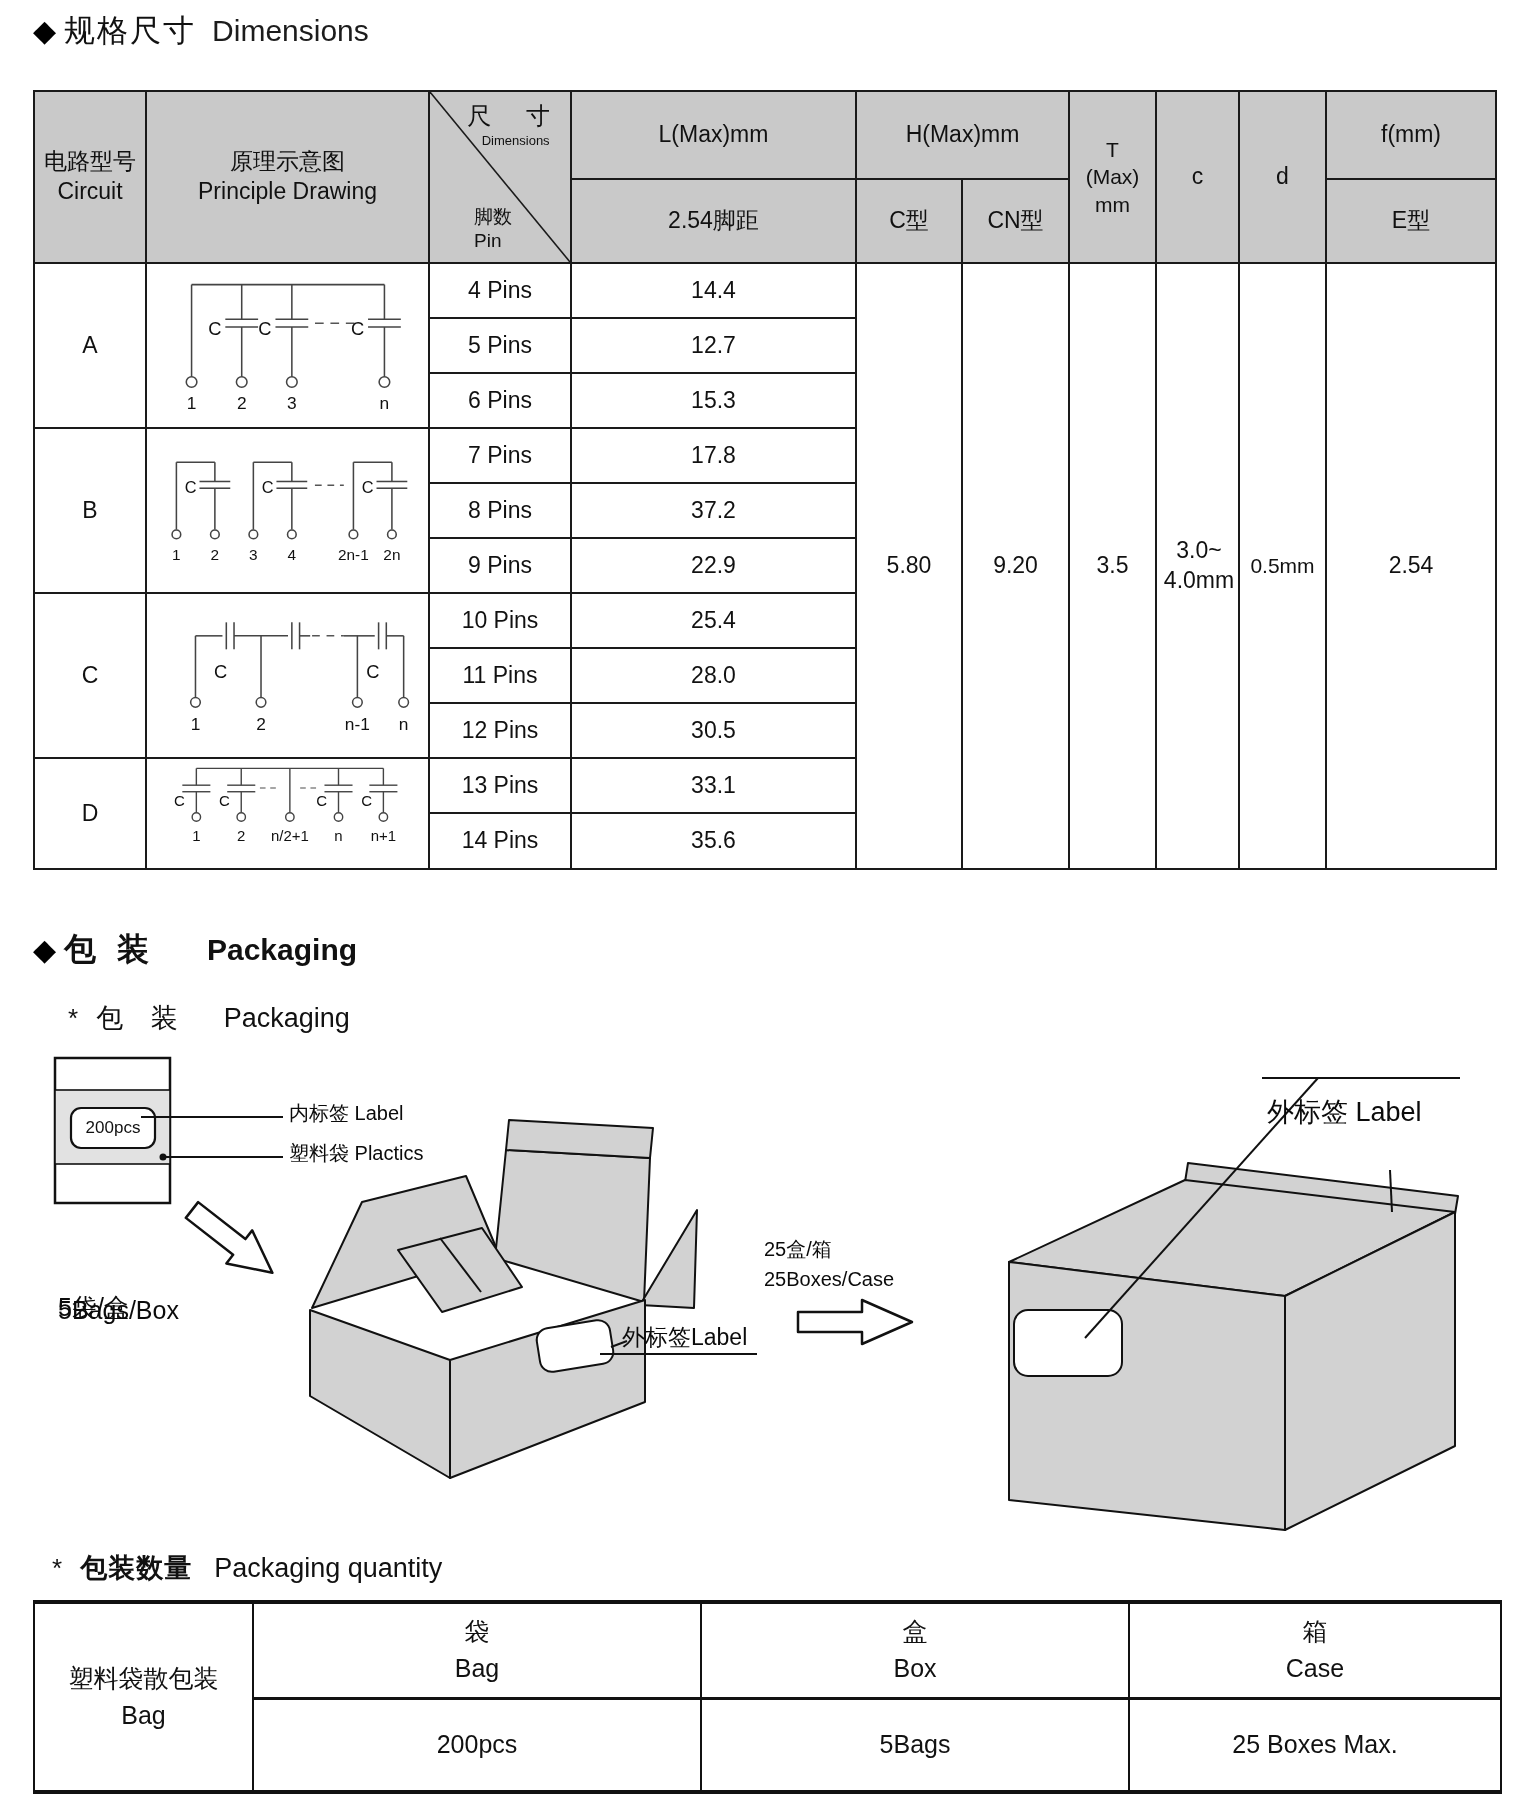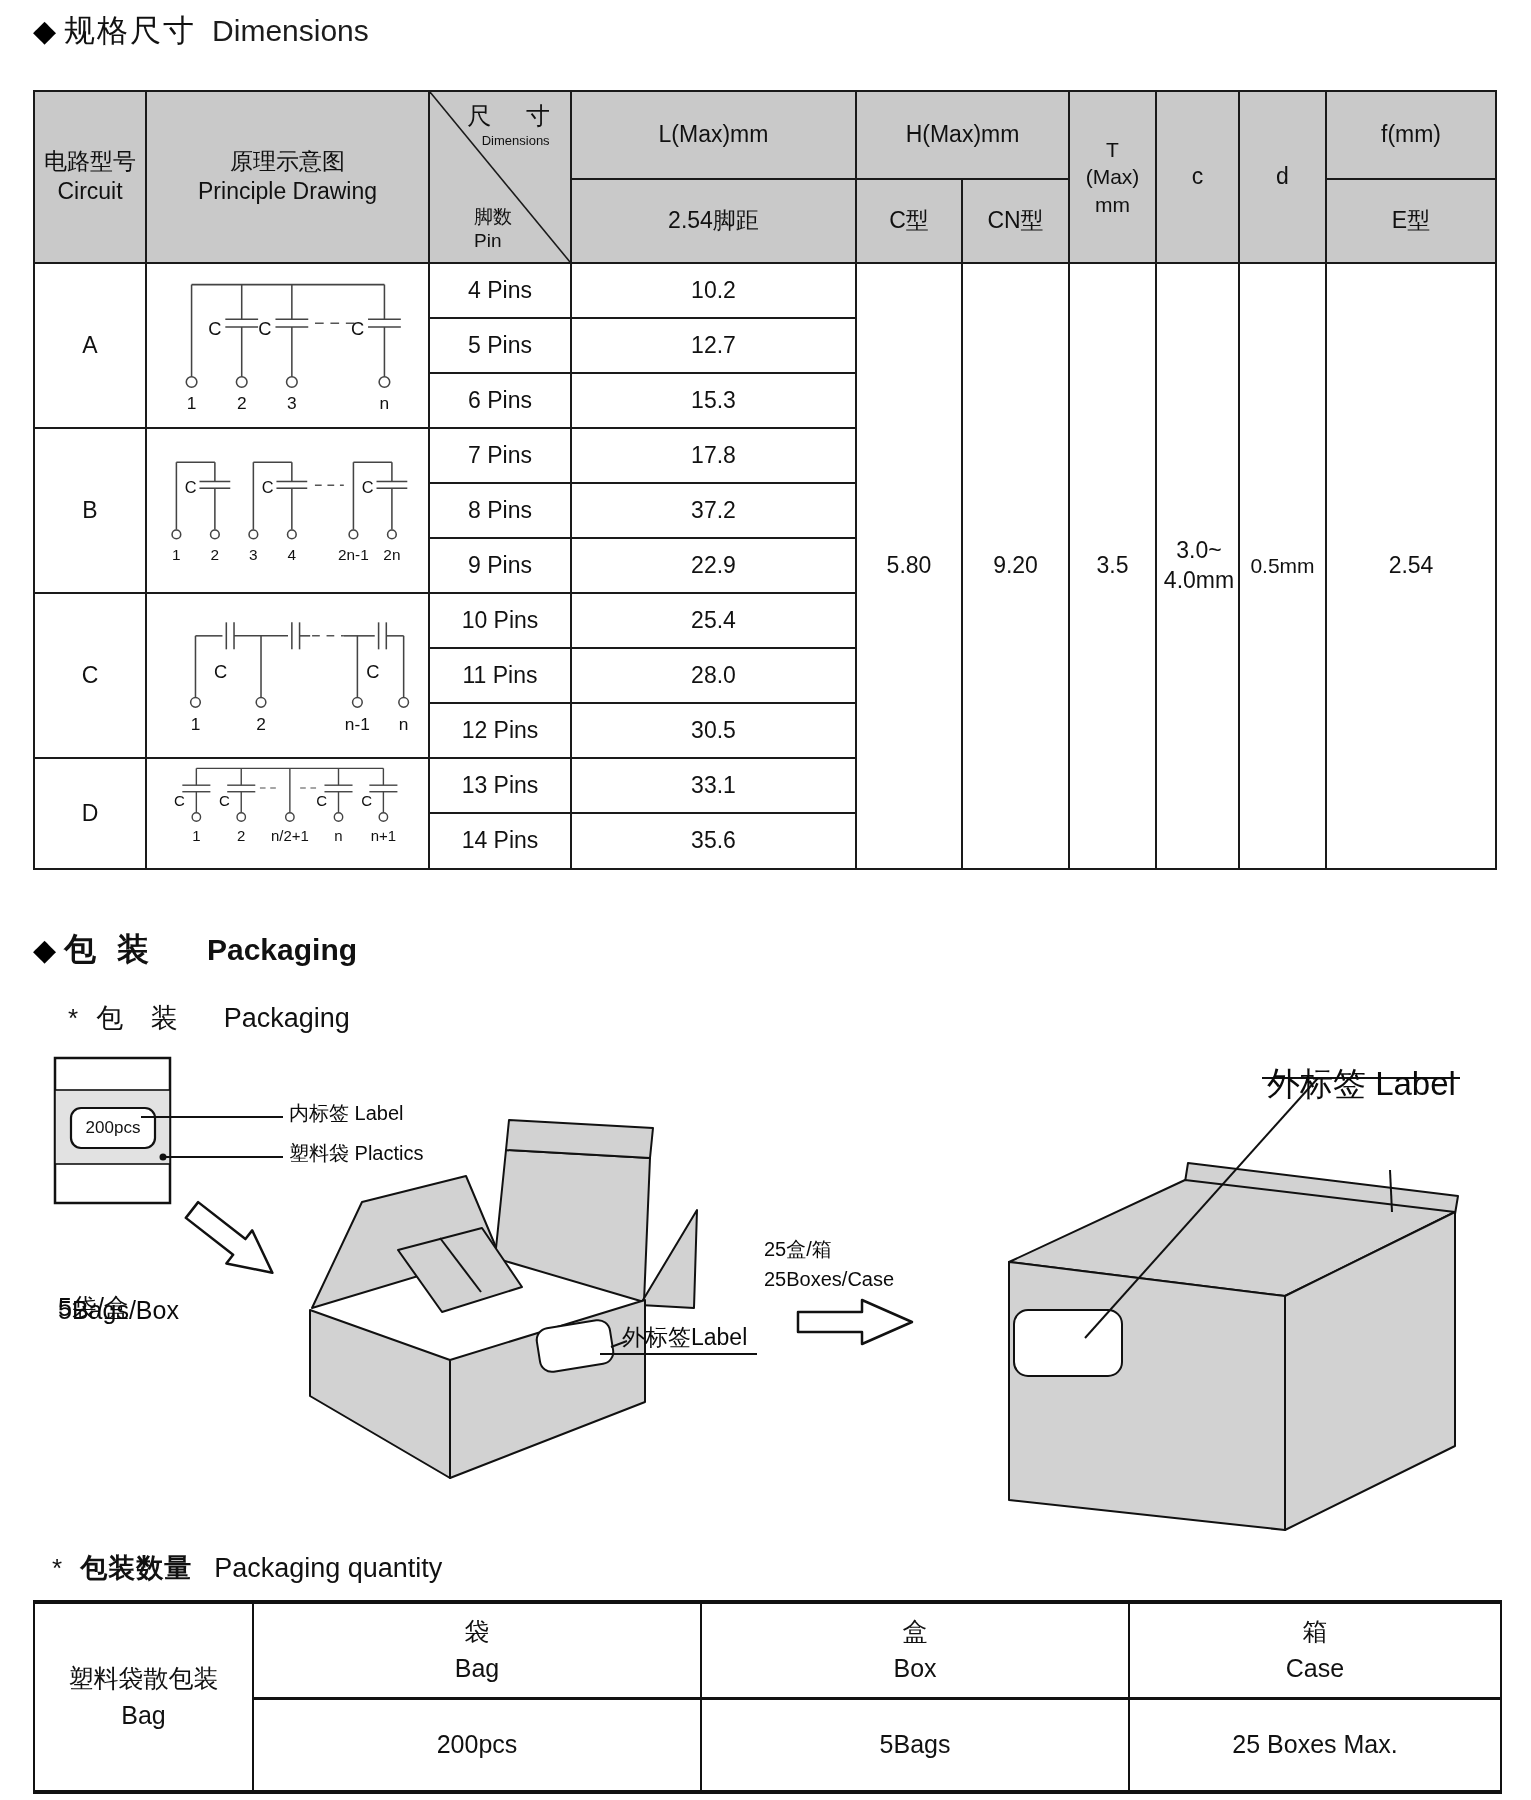--- a/index.html
+++ b/index.html
@@ -52,21 +52,21 @@
   .plabel { position:absolute; font-size:20px; color:#0b0b0b; }
   .bag-count { position:absolute; left:71px; top:1108px; width:84px; height:40px;
     line-height:40px; text-align:center; font-size:17px; }
   .lbl-inner { left:289px; top:1100px; }
   .lbl-plastics { left:289px; top:1140px; }
   .lbl-5bags-zh { left:58px; top:1264px; font-size:25px;margin-top:27px; }
   .lbl-5bags-en { left:58px; top:1296px; font-size:25px; }
   .lbl-outer-box { left:622px; top:1322px; font-size:23px; }
   .lbl-25-zh { left:764px; top:1236px; }
   .lbl-25-en { left:764px; top:1268px; }
-  .lbl-outer-case { left:1267px; top:1062px; font-size:33px;text-align:center; }
+  .lbl-outer-case { left:1267px; top:1094px; font-size:27px;text-align:center; }
 
   
   table.qty { position:absolute; left:33px; top:1600px; width:1467px;
     border-collapse:collapse; table-layout:fixed; }
   table.qty td { border:2px solid #111; text-align:center; vertical-align:middle;
     font-size:25px; line-height:1.5; }
   table.qty { border-top:4px solid #111; border-bottom:4px solid #111; }
   table.qty tr.vals td { border-top:3px solid #111; }
 </style>
 </head>
@@ -154,21 +154,21 @@
           <text x="71" y="68" font-size="19" text-anchor="end">C</text>
           <text x="123" y="68" font-size="19" text-anchor="end">C</text>
           <text x="219" y="68" font-size="19" text-anchor="end">C</text>
           <text x="40" y="145" font-size="18" text-anchor="middle">1</text>
           <text x="92" y="145" font-size="18" text-anchor="middle">2</text>
           <text x="144" y="145" font-size="18" text-anchor="middle">3</text>
           <text x="240" y="145" font-size="18" text-anchor="middle">n</text>
         </svg>
       </td>
       <td>4 Pins</td>
-      <td>10.2</td>
+      <td>14.4</td>
       <td rowspan="11">5.80</td>
       <td rowspan="11">9.20</td>
       <td rowspan="11">3.5</td>
       <td rowspan="11" class="cval pre">3.0~
 4.0mm</td>
       <td rowspan="11" class="sm">0.5mm</td>
       <td rowspan="11">2.54</td>
     </tr>
     <tr style="height:55px">
       <td>5 Pins</td>

